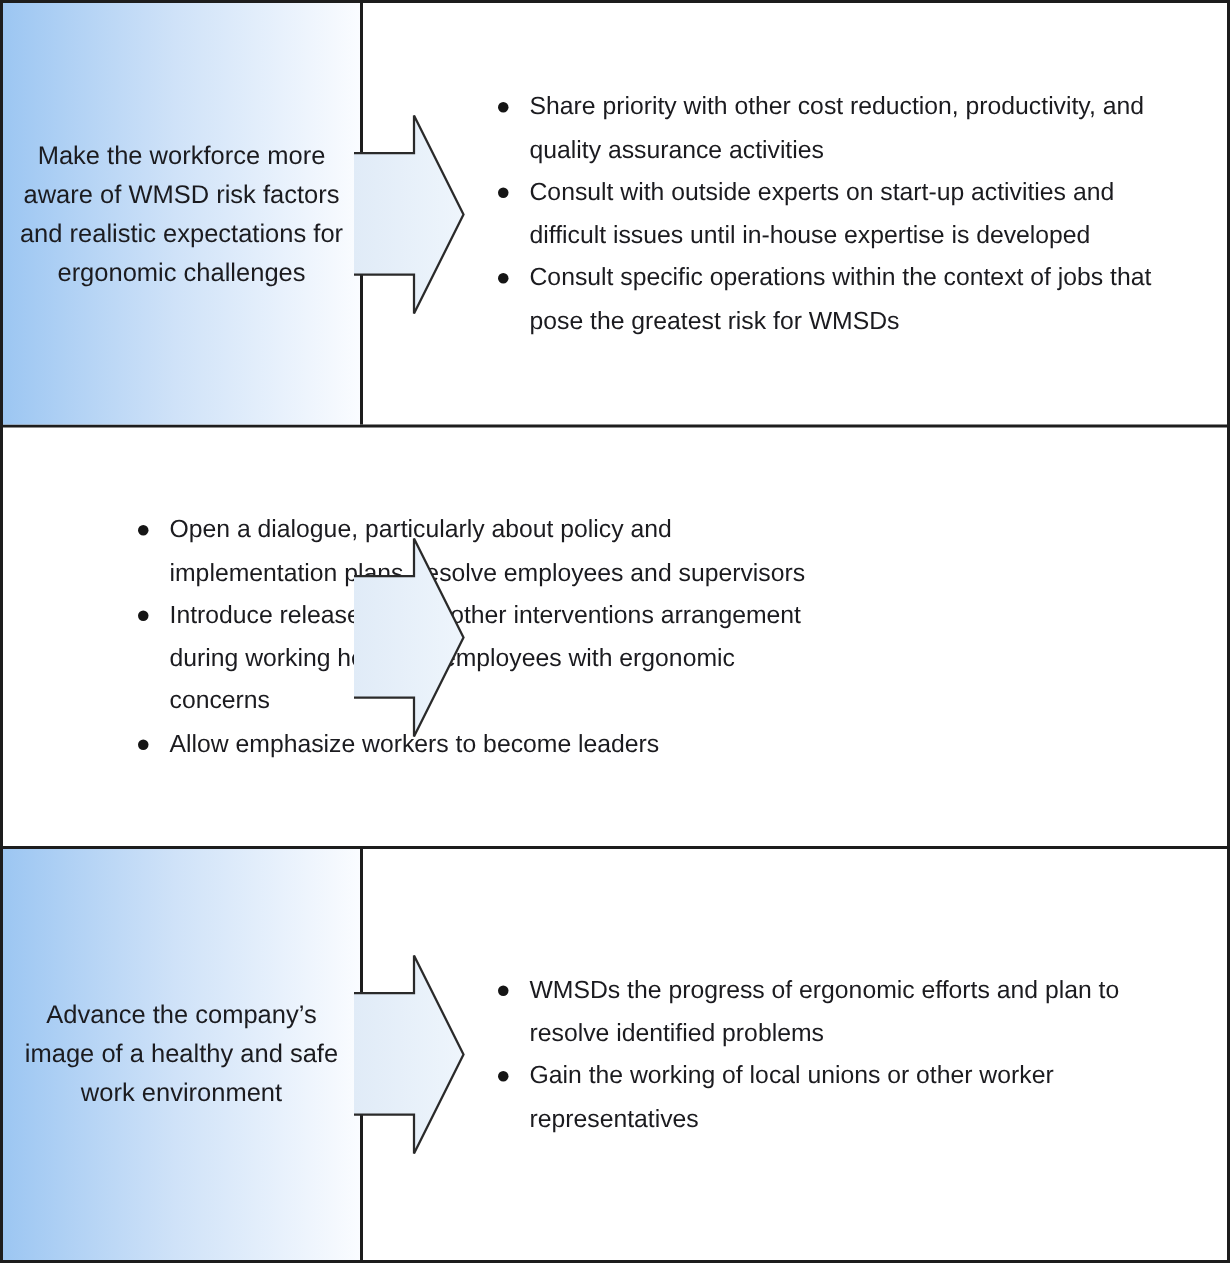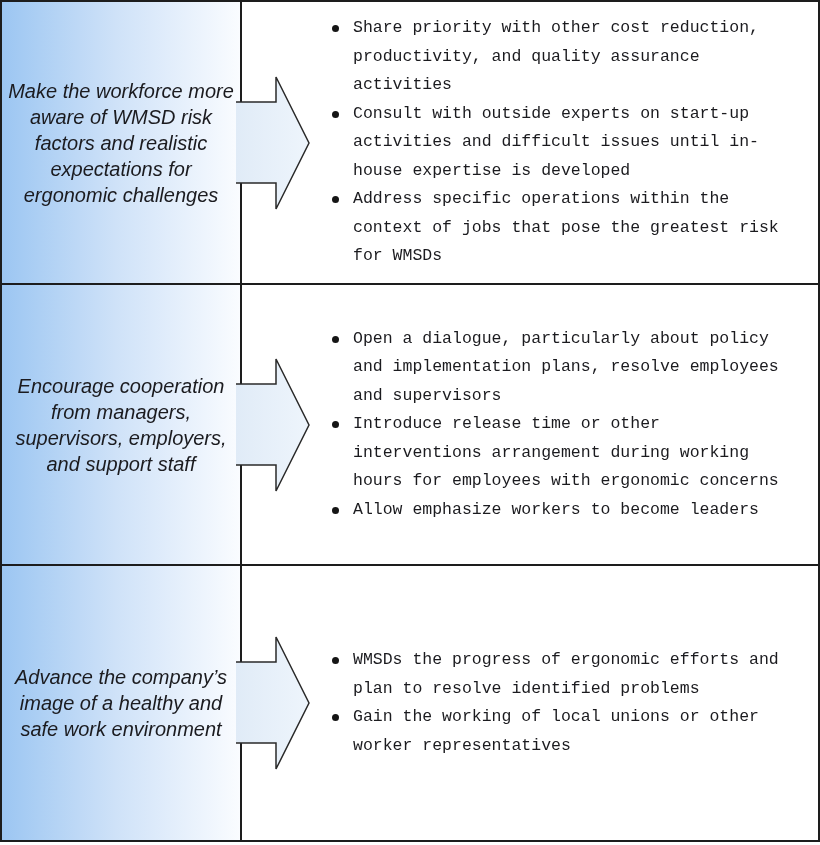--- a/index.html
+++ b/index.html
@@ -35,24 +35,23 @@
     border-right: 2px solid #1d1d1d;
     background: linear-gradient(90deg, #9cc6f2 0%, #cfe2f8 48%, #fafcff 100%);
     display: flex;
     align-items: center;
     justify-content: center;
     text-align: center;
     box-sizing: border-box;
     padding: 0 6px;
   }
   .goal-text {
-    font-size: 20px;
+    font-size: 17px;
     line-height: 26px;
     color: #1b1b1f;
-    font-style: italic;
   }
 
   .arrow-wrap {
     position: absolute;
     left: 234px;
     top: 50%;
     transform: translateY(-50%);
     width: 76px;
     height: 140px;
     z-index: 3;
@@ -62,21 +61,20 @@
   .bullets-cell {
     flex: 1 1 auto;
     display: flex;
     align-items: center;
     box-sizing: border-box;
   }
   ul.bullet-list {
     list-style: none;
     margin: 0;
     padding: 0 18px 0 111px;
-    font-family: Liberation Mono, monospace;
   }
   ul.bullet-list li {
     position: relative;
     font-size: 16.5px;
     line-height: 28.5px;
     color: #1b1b1f;
     max-width: 442px;
   }
   ul.bullet-list li::before {
     content: "";
@@ -104,29 +102,26 @@
           <stop offset="0" stop-color="#e0ebf7"></stop>
             <stop offset="1" stop-color="#eef5fc"></stop>
         </linearGradient>
       </defs>
       <path d="M 0 29 L 40 29 L 40 4 L 73 70 L 40 136 L 40 110 L 0 110" fill="url(#arrowFill1)" stroke="#2a2a2a" stroke-width="1.5" stroke-linejoin="miter"></path>
     </svg>
     <div class="bullets-cell">
       <ul class="bullet-list">
         <li>Share priority with other cost reduction, productivity, and quality assurance activities</li>
         <li>Consult with outside experts on start-up activities and difficult issues until in-house expertise is developed</li>
-        <li>Address specific operations within the context of jobs that pose the greatest risk for WMSDs</li>
+        <li>Consult specific operations within the context of jobs that pose the greatest risk for WMSDs</li>
       </ul>
     </div>
   </section>
 
   <section class="row row-2">
-    <div class="goal-cell">
-      <p class="goal-text">Encourage cooperation from managers, supervisors, employers, and support staff</p>
-    </div>
     <svg class="arrow-wrap" viewBox="0 0 76 140">
       <defs>
         <linearGradient id="arrowFill2" x1="0" y1="0" x2="1" y2="0">
           <stop offset="0" stop-color="#e0ebf7"></stop>
             <stop offset="1" stop-color="#eef5fc"></stop>
         </linearGradient>
       </defs>
       <path d="M 0 29 L 40 29 L 40 4 L 73 70 L 40 136 L 40 110 L 0 110" fill="url(#arrowFill2)" stroke="#2a2a2a" stroke-width="1.5" stroke-linejoin="miter"></path>
     </svg>
     <div class="bullets-cell">

